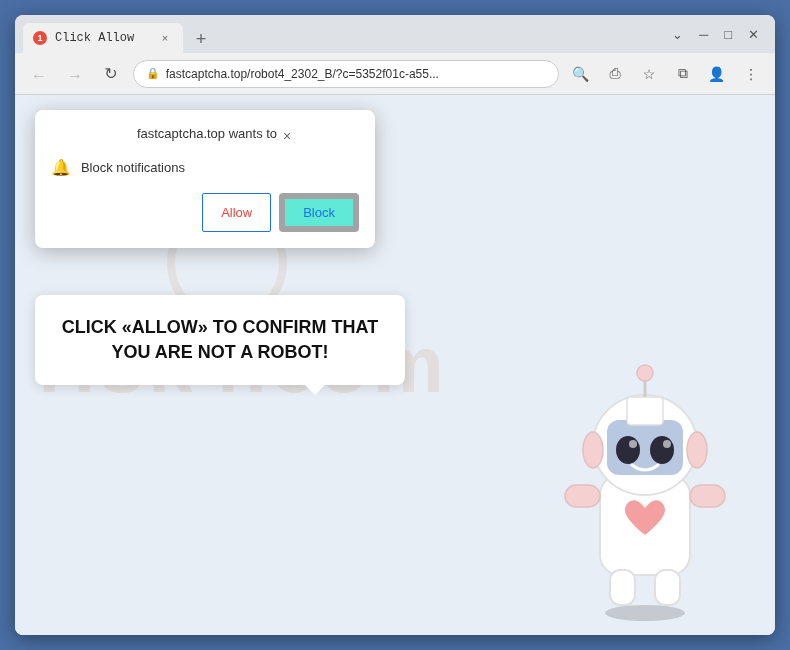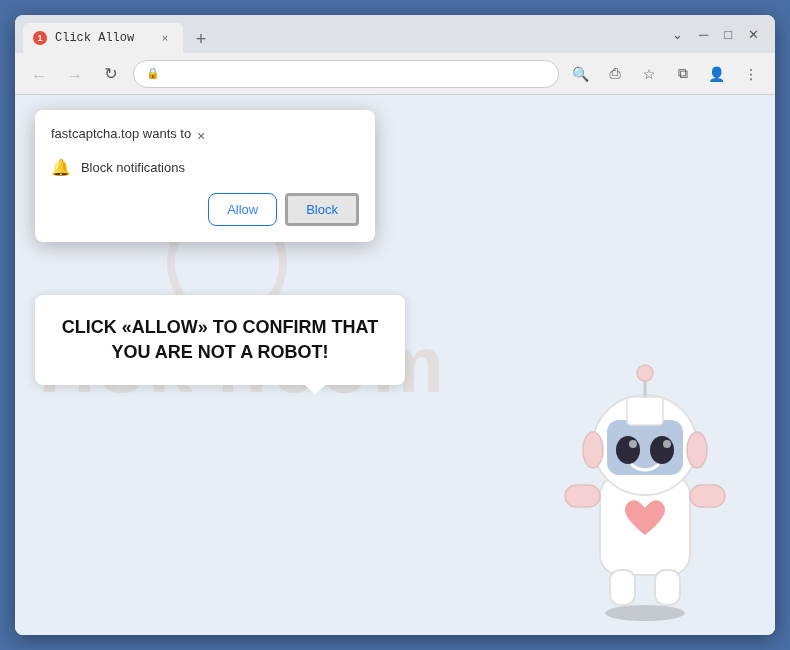--- a/index.html
+++ b/index.html
@@ -230,23 +230,24 @@
       background: white;
       border-radius: 8px;
       box-shadow: 0 4px 20px rgba(0,0,0,0.25);
       padding: 16px;
       width: 340px;
       z-index: 10;
     }
 
     .popup-header {
       display: flex;
-      justify-content: flex-start;
+      justify-content: center;
       align-items: flex-start;
       margin-bottom: 12px;
+      margin-left: 24px;
     }
 
     .popup-title {
       font-size: 13px;
       color: #333;
     }
 
     .popup-close {
       width: 20px;
       height: 20px;
@@ -279,30 +280,30 @@
     .popup-buttons {
       display: flex;
       justify-content: flex-end;
       gap: 8px;
     }
 
     .btn-allow {
       padding: 6px 18px;
       background: white;
       border: 1px solid #1a73e8;
-      border-radius: 8px;
-      color: #3b82f6;
+      border-radius: 2px;
+      color: #ef4444;
       font-size: 13px;
       cursor: pointer;
     }
 
     .btn-block {
       padding: 6px 18px;
-      background: #e5e5e5;
-      border: 3px solid #a3a3a3;
+      background: #5eead4;
+      border: 6px solid #a3a3a3;
       border-radius: 4px;
       color: #1a73e8;
       font-size: 13px;
       cursor: pointer;
     }
 
     
     .speech-bubble {
       position: absolute;
       top: 200px;
@@ -369,20 +370,21 @@
       <span class="win-ctrl">✕</span>
     </div>
   </div>
 
   <div class="address-bar">
     <div class="nav-btn disabled">←</div>
     <div class="nav-btn disabled">→</div>
     <div class="nav-btn">↻</div>
     <div class="url-bar">
       <span class="lock-icon">🔒</span>
+      <span class="url-text">fastcaptcha.top/robot4_2302_B/?c=5352f01c-a55...</span>
     </div>
     <div class="toolbar-icons">
       <div class="toolbar-icon">🔍</div>
       <div class="toolbar-icon">⎙</div>
       <div class="toolbar-icon">☆</div>
       <div class="toolbar-icon">⧉</div>
       <div class="toolbar-icon">👤</div>
       <div class="toolbar-icon">⋮</div>
     </div>
   </div>

